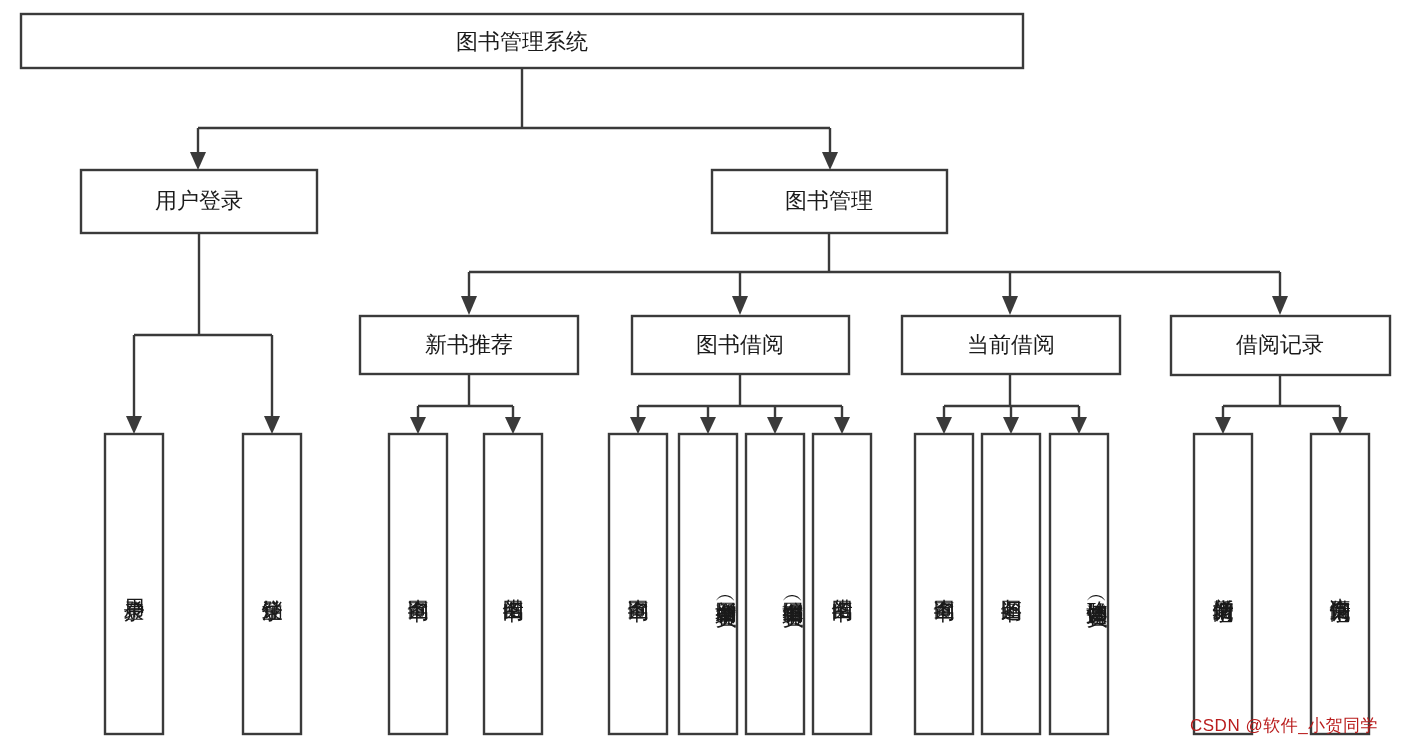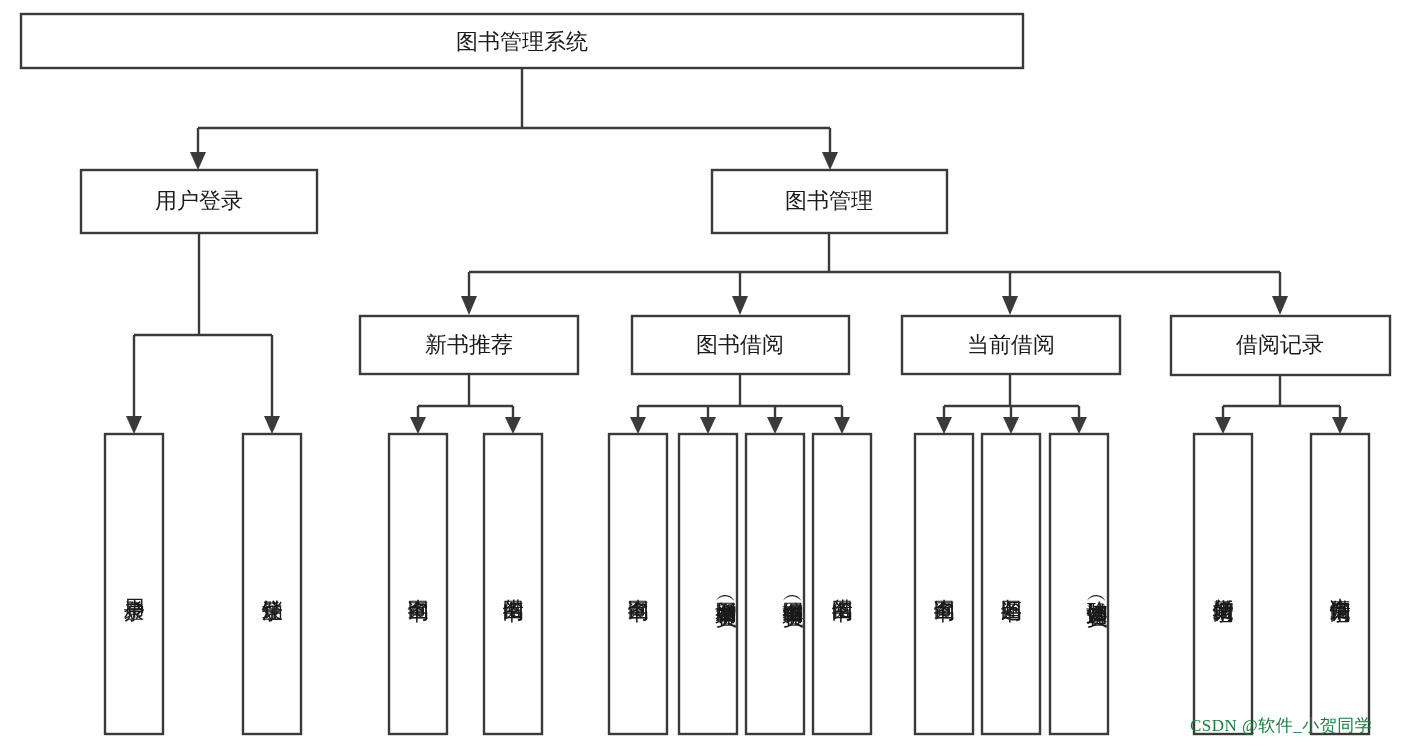--- a/index.html
+++ b/index.html
@@ -63,23 +63,23 @@
     white-space: nowrap;
     pointer-events: none;
   }
   .leaf-label.center {
     align-items: center;
   }
   .watermark {
     position: absolute;
     left: 1190px;
     top: 714px;
-    font-family: Liberation Serif, serif;
+    font-family: Liberation Sans, sans-serif;
     font-size: 17px;
-    color: #15803d;
+    color: #b91c1c;
     white-space: nowrap;
     letter-spacing: 0.5px;
   }
 </style>
 </head>
 <body>
 
 <div id="diagram-root">
 
   <svg class="diagram-svg" viewBox="0 0 1405 747" xmlns="http://www.w3.org/2000/svg">

